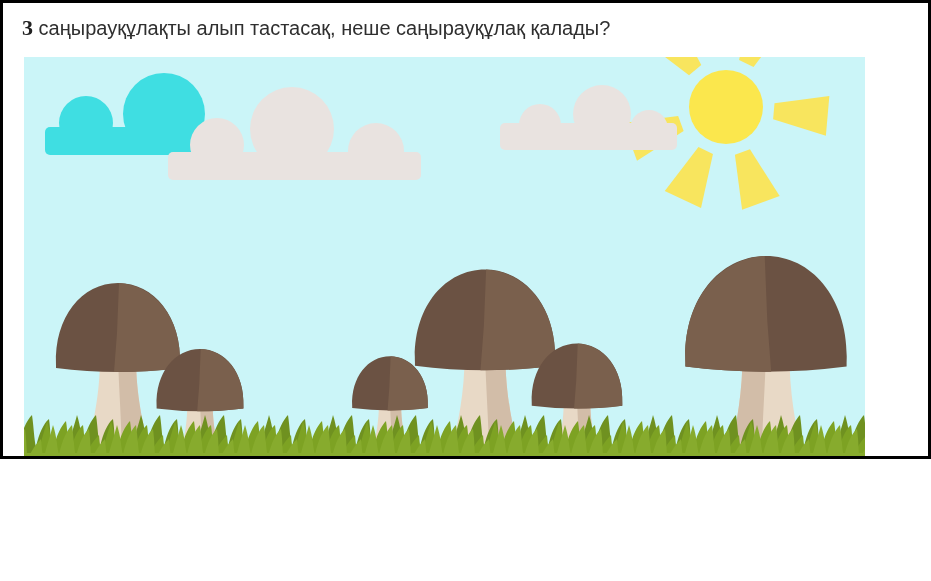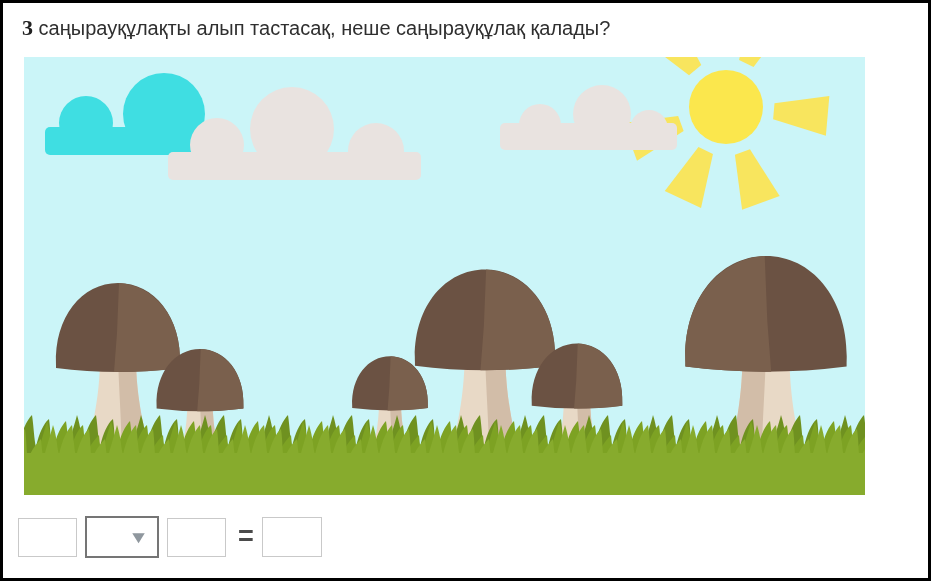--- a/index.html
+++ b/index.html
@@ -1,18 +1,18 @@
 <!DOCTYPE html>
 <html><head>
 <meta charset="utf-8">
 <style>
   html,body{margin:0;padding:0;background:#fff;}
   .page{
     position:relative;
-    width:931px;height:581px;
+    width:931px;height:459px;
     box-sizing:border-box;
     border:3px solid #000;
     background:#fff;
     font-family:"Liberation Sans", sans-serif;
     overflow:hidden;
   }
   .title{
     position:absolute;left:19px;top:11px;
     font-size:20px;color:#2f2f2f;line-height:28px;
     white-space:nowrap;

